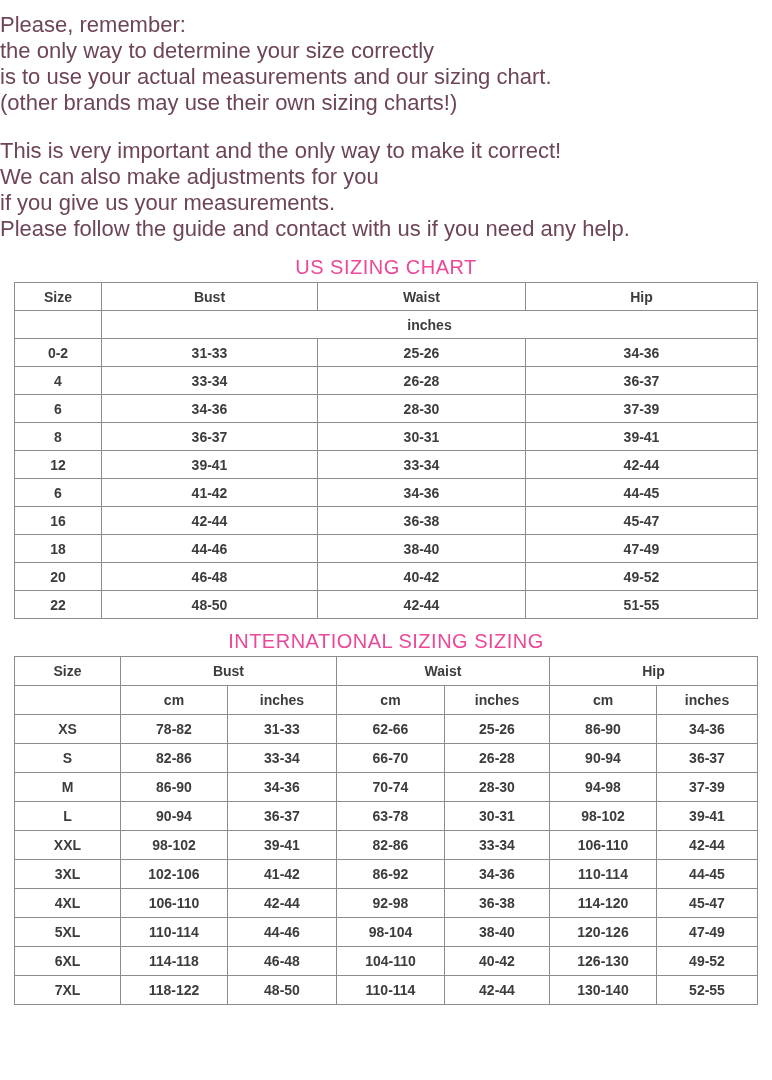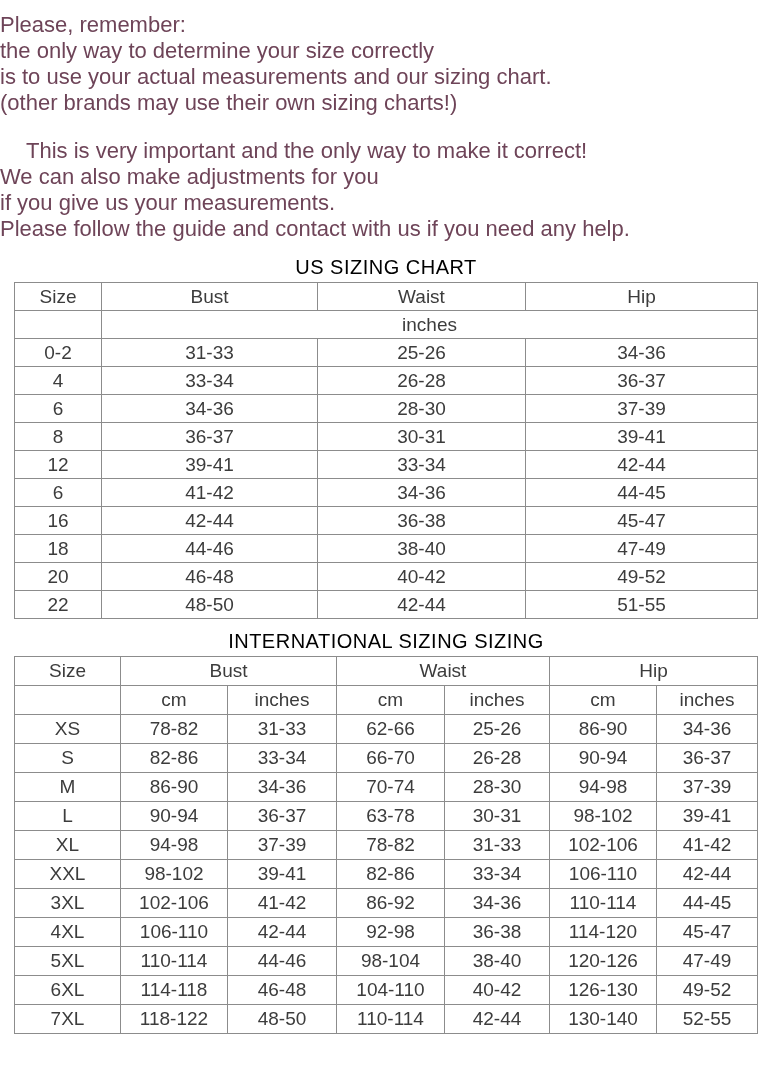--- a/index.html
+++ b/index.html
@@ -13,41 +13,41 @@
   .page { width:772px; height:1080px; overflow:hidden; }
 
   .intro {
     margin-top:12px;
     text-align:left;
     color:#6e4458;
     font-size:22px;
     line-height:26px;
   }
   .intro .line { white-space:nowrap; }
-  .para2-start { margin-top:22px;padding-left:26px; }
+  .para2-start { margin-top:22px; }
 
   .chart-title {
     text-align:center;
-    color:#000000;
+    color:#ec4899;
     font-size:20px;
     line-height:23px;
     letter-spacing:0.5px;
     margin-top:14px;
     margin-bottom:3px;
   }
   .chart-title.second { margin-top:11px; }
 
   table {
     border-collapse:collapse;
     table-layout:fixed;
     margin:0 auto;
     width:743px;
     color:#3c3c3c;
-    font-size:19px;
-    font-weight:400;
+    font-size:14px;
+    font-weight:700;
   }
   th, td {
     border:1px solid #8c8c8c;
     text-align:center;
     vertical-align:middle;
     padding:0;
     font-weight:inherit;
     overflow:hidden;
     white-space:nowrap;
   }
@@ -215,29 +215,20 @@
         <tr>
           <td>L</td>
           <td>90-94</td>
           <td>36-37</td>
           <td>63-78</td>
           <td>30-31</td>
           <td>98-102</td>
           <td>39-41</td>
         </tr>
         <tr>
-          <td>XL</td>
-          <td>94-98</td>
-          <td>37-39</td>
-          <td>78-82</td>
-          <td>31-33</td>
-          <td>102-106</td>
-          <td>41-42</td>
-        </tr>
-        <tr>
           <td>XXL</td>
           <td>98-102</td>
           <td>39-41</td>
           <td>82-86</td>
           <td>33-34</td>
           <td>106-110</td>
           <td>42-44</td>
         </tr>
         <tr>
           <td>3XL</td>

